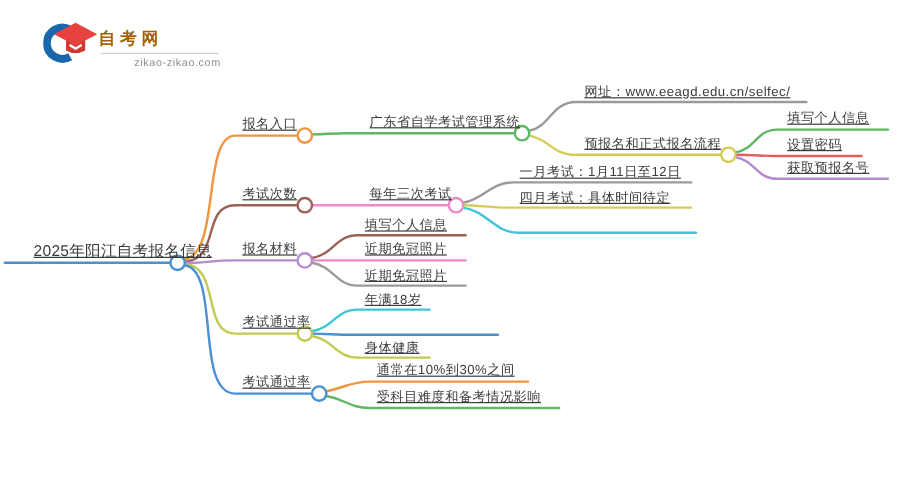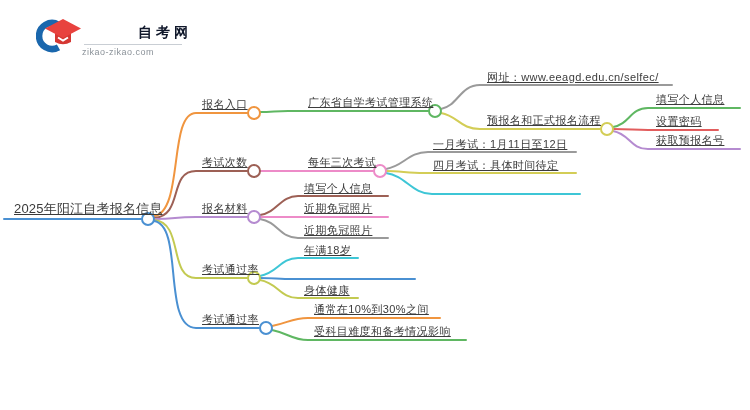--- a/index.html
+++ b/index.html
@@ -10,26 +10,26 @@
   .stage{position:absolute;inset:0;width:750px;height:410px;}
   svg.wires{position:absolute;left:0;top:0;}
   .label{
     position:absolute;white-space:nowrap;color:#3c3c3c;
     font-size:11px;letter-spacing:0.4px;line-height:13px;text-decoration:underline;
   }
   .label.root{font-size:13px;letter-spacing:0.2px;color:#3a3a3a;}
   .logo{position:absolute;left:36px;top:12px;width:160px;height:44px;}
   .logo .mark{position:absolute;left:0;top:2px;}
   .logo .brand{
-    position:absolute;left:46px;top:12px;width:110px;text-align:right;
-    font-weight:bold;font-size:14px;letter-spacing:4px;color:#0f172a;
+    position:absolute;left:46px;top:12px;width:110px;text-align:left;
+    font-weight:bold;font-size:14px;letter-spacing:4px;color:#a16207;
   }
   .logo .rule{position:absolute;left:48px;top:32px;width:98px;height:1px;background:#c9ced4;}
   .logo .domain{
-    position:absolute;left:46px;top:35px;width:102px;text-align:left;
+    position:absolute;left:46px;top:35px;width:102px;text-align:right;
     font-size:9px;color:#8b9299;letter-spacing:0.5px;
   }
 </style>
 </head>
 <body>
 
 <div class="stage">
 
   <div class="logo">
     <svg class="mark" width="46" height="40" viewBox="0 0 46 40">
@@ -83,21 +83,21 @@
       <circle cx="435" cy="111" r="6" stroke="#5fb762"></circle>
       <circle cx="607" cy="129" r="6" stroke="#d3cd56"></circle>
       <circle cx="254" cy="171" r="6" stroke="#9d6055"></circle>
       <circle cx="380" cy="171" r="6" stroke="#ed8bc8"></circle>
       <circle cx="254" cy="217" r="6" stroke="#b58bd0"></circle>
       <circle cx="254" cy="278" r="6" stroke="#c3ca51"></circle>
       <circle cx="266" cy="328" r="6" stroke="#4a90d2"></circle>
     </g>
   </svg>
 
-  <div class="label root" style="left:14px;top:202px">2025年阳江自考报名信息</div>
+  <div class="label root" style="left:28px;top:202px">2025年阳江自考报名信息</div>
 
   <div class="label" style="left:202px;top:98px">报名入口</div>
   <div class="label" style="left:308px;top:96px">广东省自学考试管理系统</div>
   <div class="label" style="left:487px;top:71px">网址：www.eeagd.edu.cn/selfec/</div>
   <div class="label" style="left:487px;top:114px">预报名和正式报名流程</div>
   <div class="label" style="left:656px;top:93px">填写个人信息</div>
   <div class="label" style="left:656px;top:115px">设置密码</div>
   <div class="label" style="left:656px;top:134px">获取预报名号</div>
 
   <div class="label" style="left:202px;top:156px">考试次数</div>

